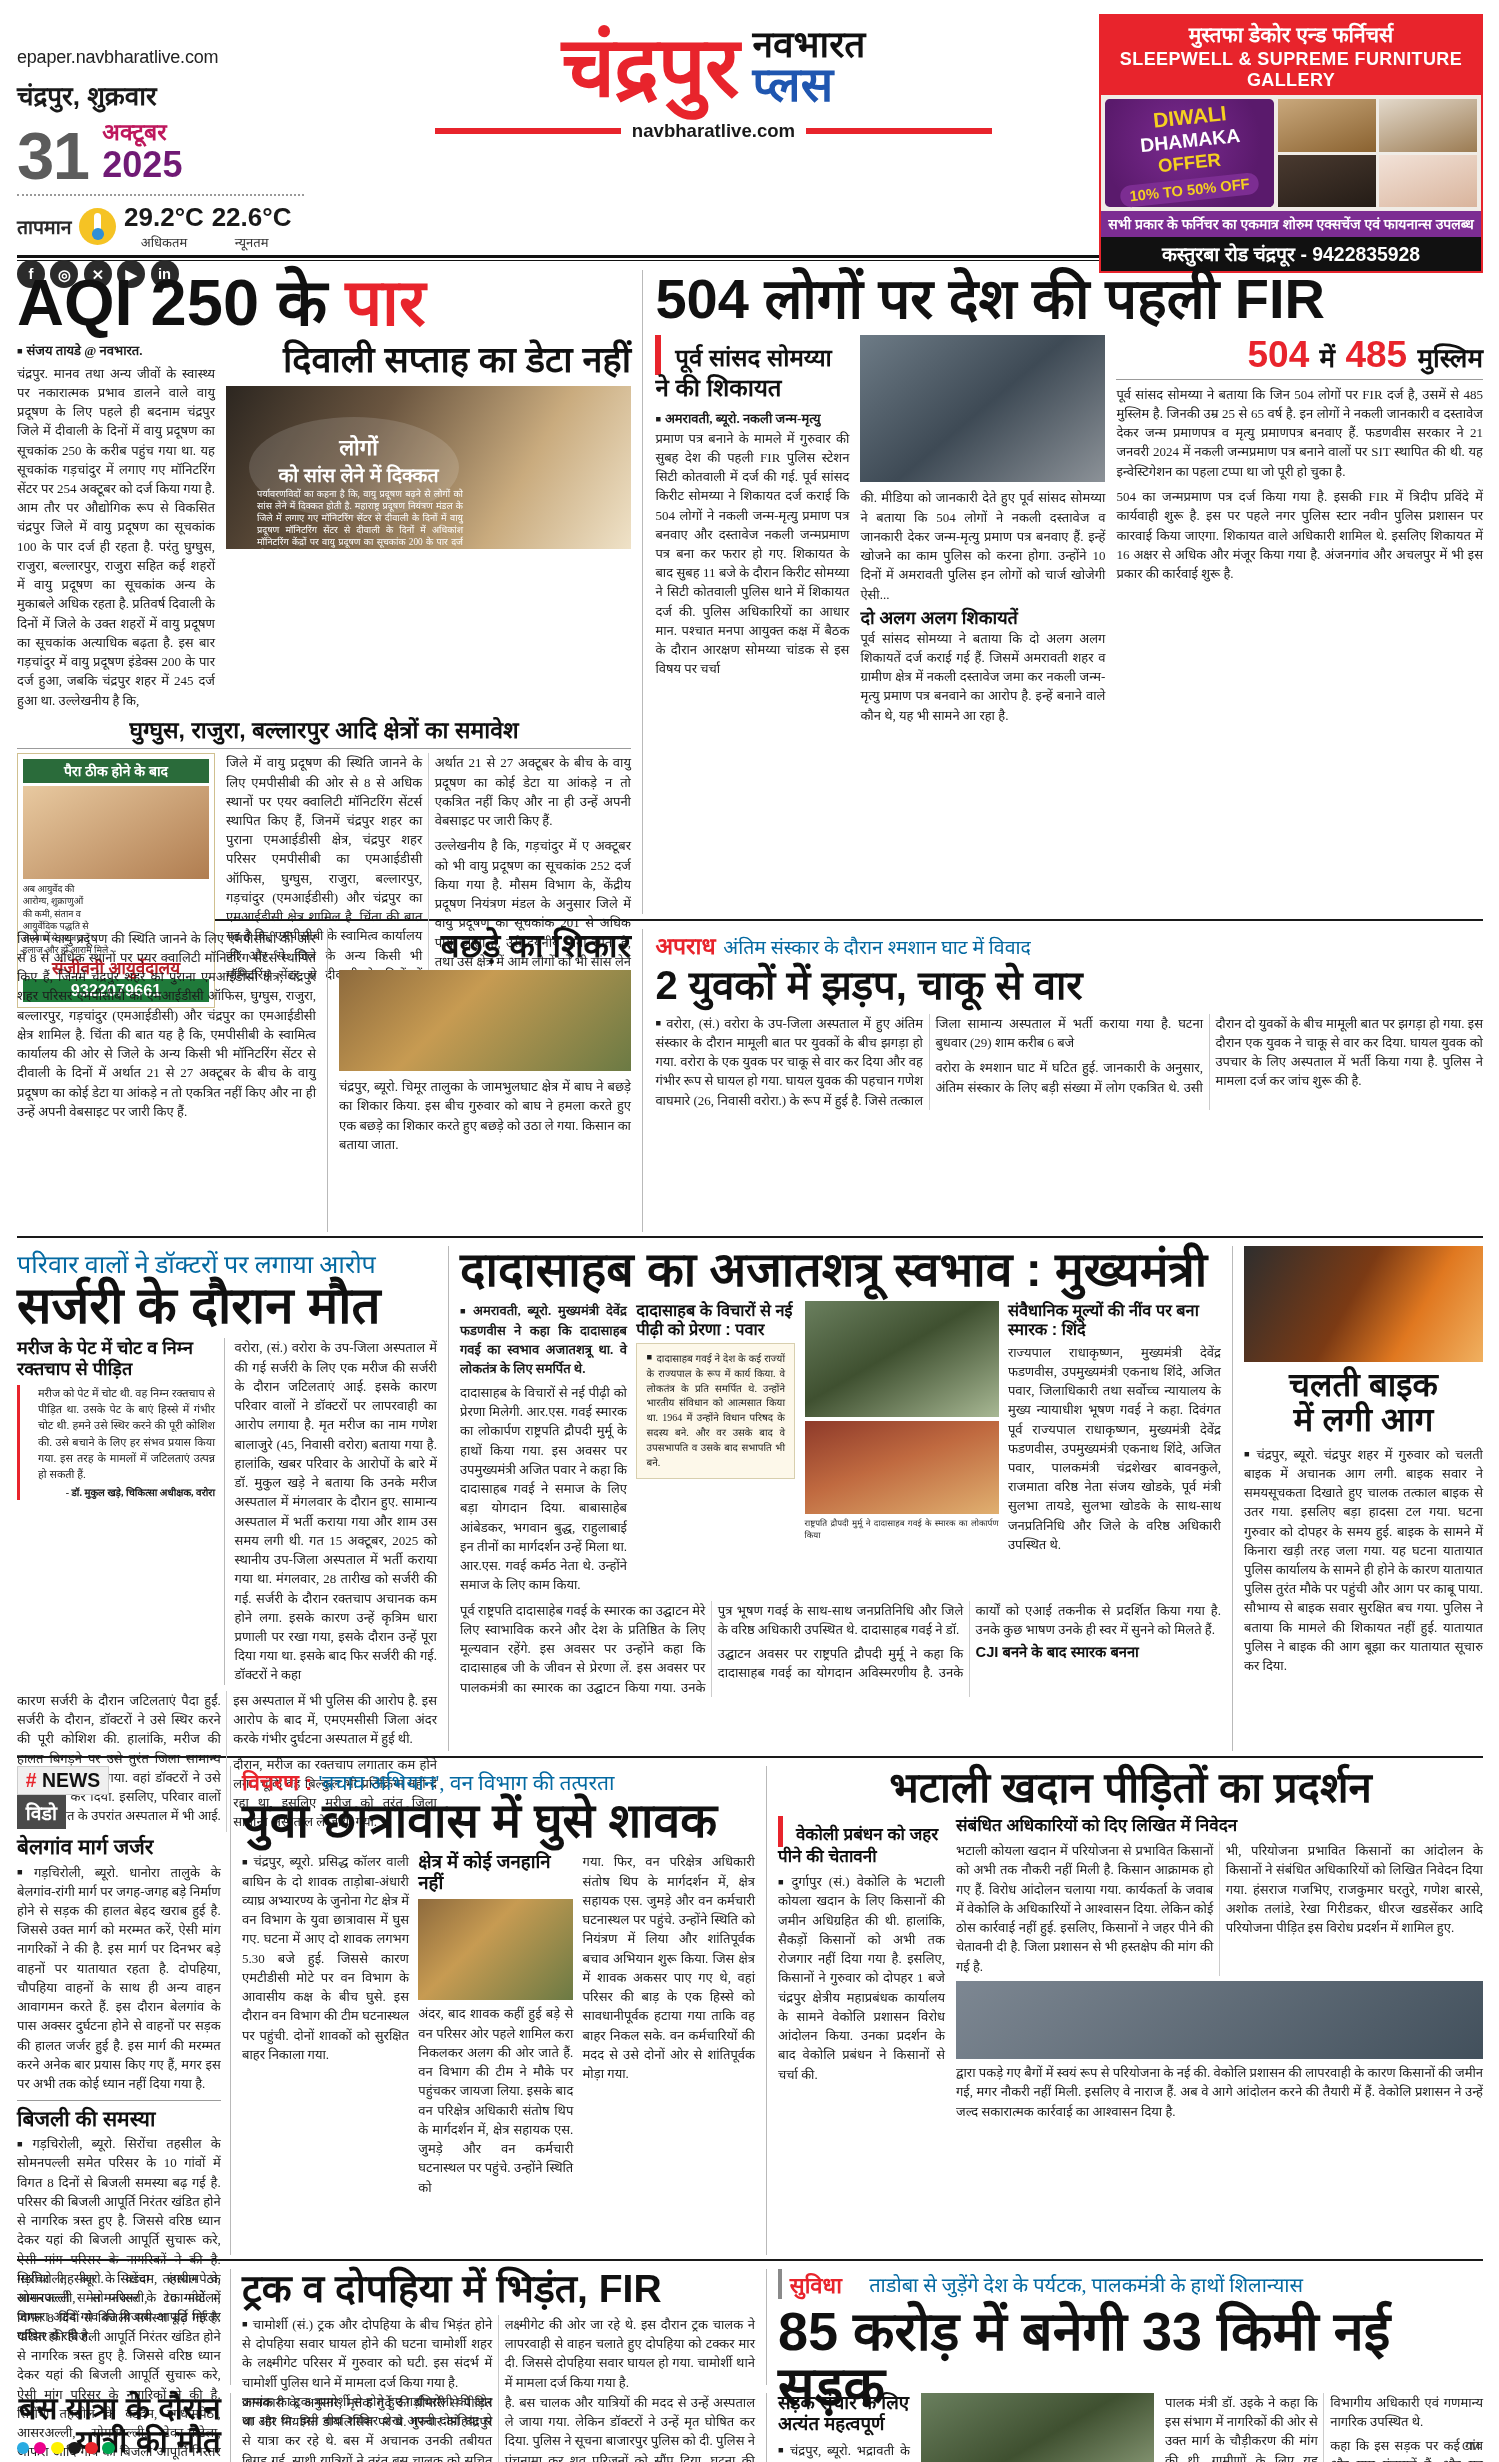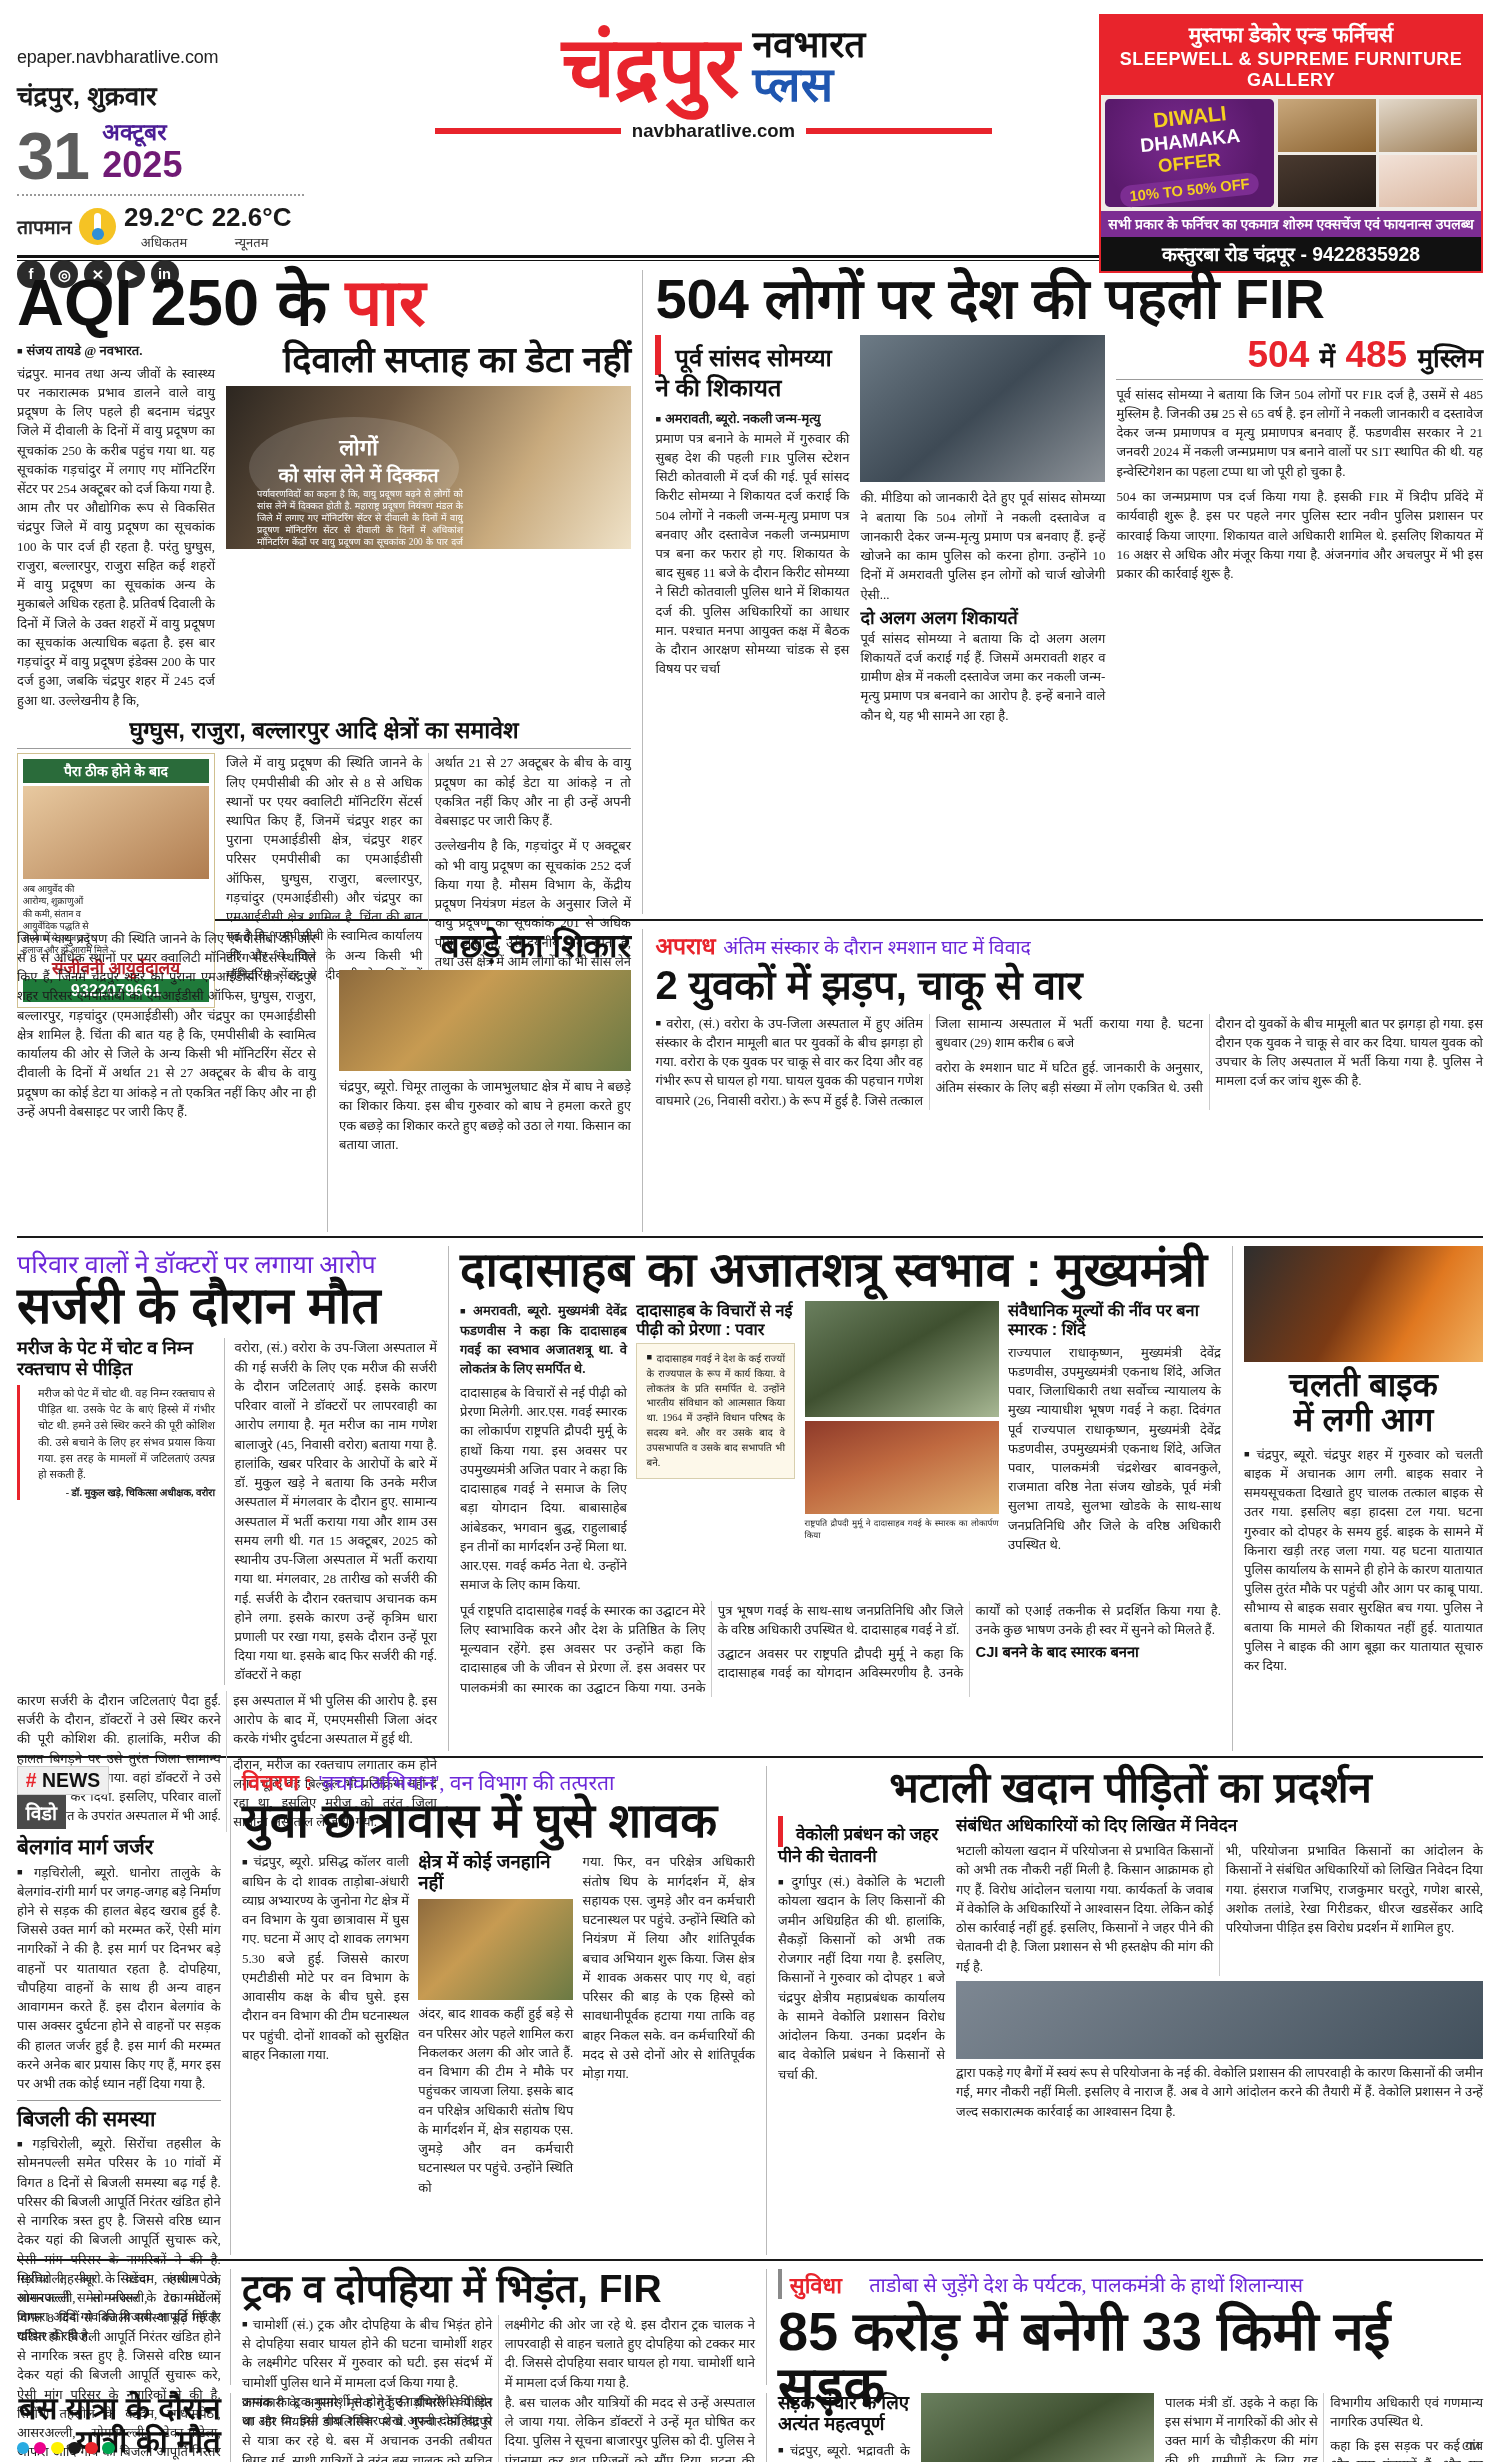--- a/index.html
+++ b/index.html
@@ -13,21 +13,21 @@
   .page { width: 1500px; height: 2462px; padding: 14px 17px; position: relative; }
 
   
   .masthead { display: flex; align-items: flex-start; height: 233px; }
   .mh-left { width: 311px; padding-top: 33px; }
   .mh-url { font-family: "Liberation Sans", sans-serif; font-size: 18px; color: #222; letter-spacing: -0.2px; }
   .mh-city { font-family: "Liberation Sans", sans-serif; font-size: 26px; font-weight: 600; margin-top: 9.3px; color: #1a1a1a; }
   .mh-daterow { display: flex; align-items: flex-end; margin-top: 1.6px; }
   .mh-day { font-family: "Liberation Sans", sans-serif; font-size: 67px; font-weight: 800; color: #5c5c5c; line-height: 0.9; letter-spacing: -1.6px; }
   .mh-mon { margin-left: 14px; padding-bottom: 3.1px; }
-  .mh-month { font-family: Liberation Serif, serif; font-size: 23px; font-weight: 600; color: #4c1d95; }
+  .mh-month { font-family: Liberation Serif, serif; font-size: 23px; font-weight: 600; color: #be185d; }
   .mh-year { font-family: Liberation Sans, sans-serif; font-size: 36px; font-weight: 800; color: #701a75; line-height: 1; }
   .dotline { border-top: 2.3px dotted #999; margin: 7.8px 0 6.2px 0; width: 287px; }
   .mh-temprow { display: flex; align-items: center; gap: 7.8px; }
   .temp-label { font-family: "Liberation Sans", sans-serif; font-size: 19.4px; font-weight: 600; color: #2a2a2a; }
   .thermo { width: 37px; height: 37px; border-radius: 50%; background: #f5c324; display: flex; align-items: center; justify-content: center; position: relative; }
   .thermo::before { content: ""; width: 7px; height: 20px; background: #fff; border-radius: 3.9px 3.9px 0 0; position: absolute; top: 5.4px; }
   .thermo::after { content: ""; width: 11.6px; height: 11.6px; background: #2e8fd6; border-radius: 50%; position: absolute; bottom: 5.4px; }
   .temp-main { display: flex; flex-direction: column; align-items: center; }
   .temp-val { font-family: "Liberation Sans", sans-serif; font-size: 26px; font-weight: 600; color: #1a1a1a; }
   .temp-sub { font-family: "Liberation Sans", sans-serif; font-size: 13px; color: #333; }
@@ -64,21 +64,21 @@
 
   .mh-rule { border-top: 3.1px solid #111; border-bottom: 1.6px solid #111; height: 6.2px; margin: 7.8px 0 0; }
 
   
   .hl-xxl { font-family: "Liberation Sans", sans-serif; font-weight: 800; font-size: 56px; line-height: 1.02; color: #111; }
   .hl-xl  { font-family: "Liberation Sans", sans-serif; font-weight: 800; font-size: 43px; line-height: 1.05; color: #111; }
   .hl-lg  { font-family: "Liberation Sans", sans-serif; font-weight: 800; font-size: 34px; line-height: 1.06; color: #111; text-align: right; }
   .hl-md  { font-family: "Liberation Sans", sans-serif; font-weight: 700; font-size: 26px; line-height: 1.1; color: #111; }
   .hl-sm  { font-family: "Liberation Sans", sans-serif; font-weight: 700; font-size: 21px; line-height: 1.12; color: #111; }
   .red { color: #e8242c; }
-  .kicker { font-family: "Liberation Serif", serif; font-size: 21px; color: #6d28d9; }
+  .kicker { font-family: "Liberation Serif", serif; font-size: 21px; color: #0369a1; }
   .body-txt { font-family: "Liberation Serif", serif; font-size: 13px; line-height: 1.48; text-align: justify; color: #1c1c1c; hyphens: auto; }
   .sq::before { content:"\25A0"; font-size: 9.3px; margin-right: 3.9px; vertical-align: 1.6px; }
   .redbar { display:inline-block; width:5.4px; height:40px; background:#e8242c; margin-right:7.8px; vertical-align:-9.3px; }
   .vrule { border-left: 0.8px solid #b9b9b9; }
   .hrule { border-top: 0.8px solid #9b9b9b; }
   .hrule-thick { border-top: 2.3px solid #1a1a1a; }
   .photo { background: linear-gradient(150deg,#9aa3ab,#4b535b); position: relative; overflow: hidden; }
   .photo.smoke { background: linear-gradient(120deg,#2c2620 0%, #6b5640 35%, #c9ab7e 70%, #efe2c8 100%); }
   .photo.tiger { background: linear-gradient(135deg,#8d6a3d 0%, #c79b52 40%, #6b7a44 100%); }
   .photo.crowd { background: linear-gradient(140deg,#6d7b86 0%, #3e4a55 50%, #8c9298 100%); }

